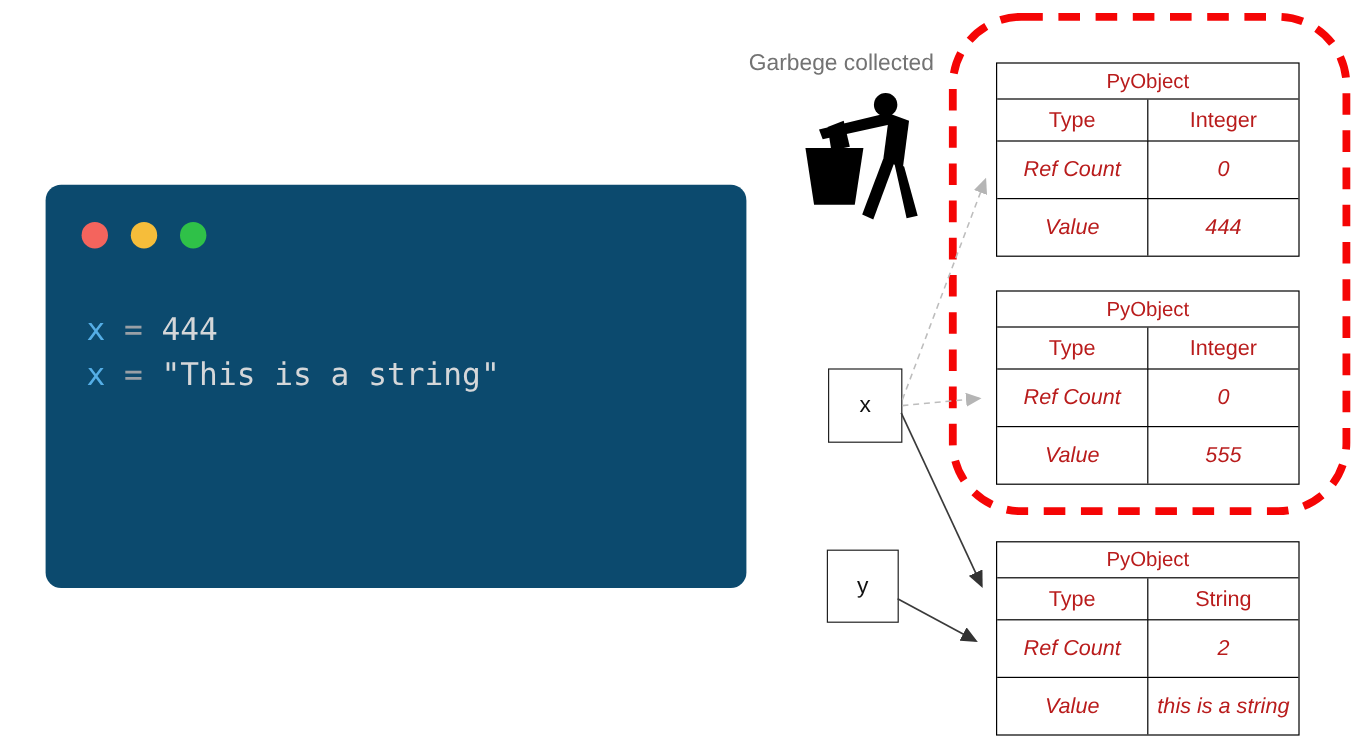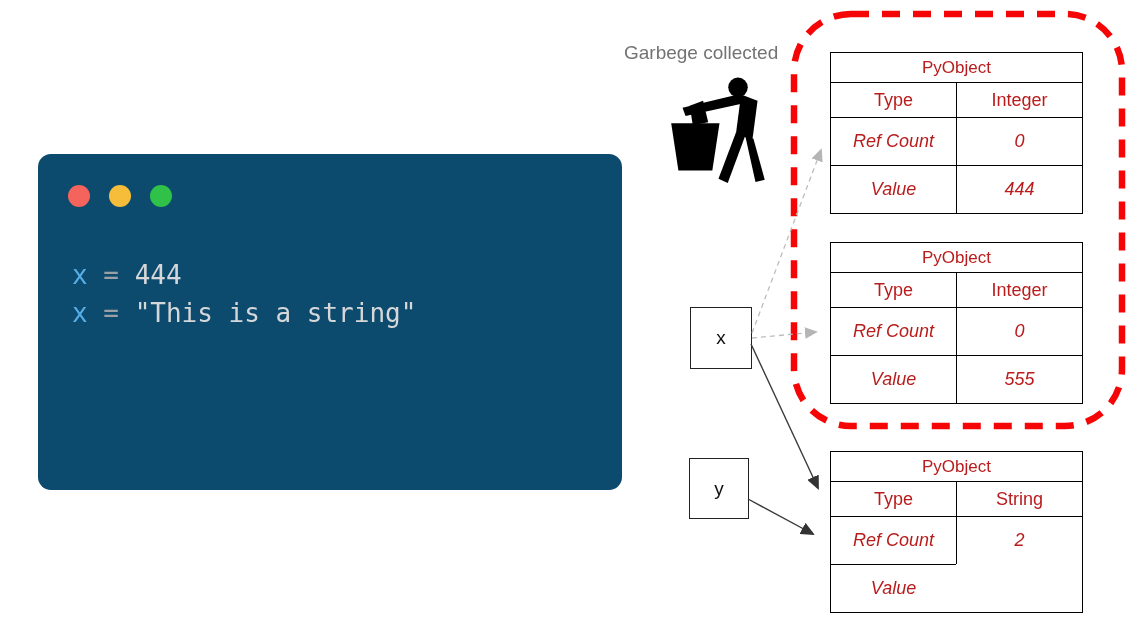--- a/index.html
+++ b/index.html
@@ -107,20 +107,21 @@
     <div class="pt-cell c2 bt">555</div>
   </div>
 
   <div class="pytable t3">
     <div class="pt-header">PyObject</div>
     <div class="pt-cell c1">Type</div>
     <div class="pt-cell c2">String</div>
     <div class="pt-cell c1 bt">Ref Count</div>
     <div class="pt-cell c2 bt">2</div>
     <div class="pt-cell c1 bt">Value</div>
+    <div class="pt-cell c2 bt">this is a string</div>
   </div>
 
   <svg class="overlay" viewBox="0 0 1133 622">
     <defs>
       <marker id="ah-gray" markerWidth="11" markerHeight="9" refX="8.5" refY="4.5" orient="auto">
         <path d="M0,0 L10,4.5 L0,9 z" fill="#b5b5b5"></path>
       </marker>
       <marker id="ah-dark" markerWidth="11" markerHeight="9" refX="8.5" refY="4.5" orient="auto">
         <path d="M0,0 L10,4.5 L0,9 z" fill="#333"></path>
       </marker>

